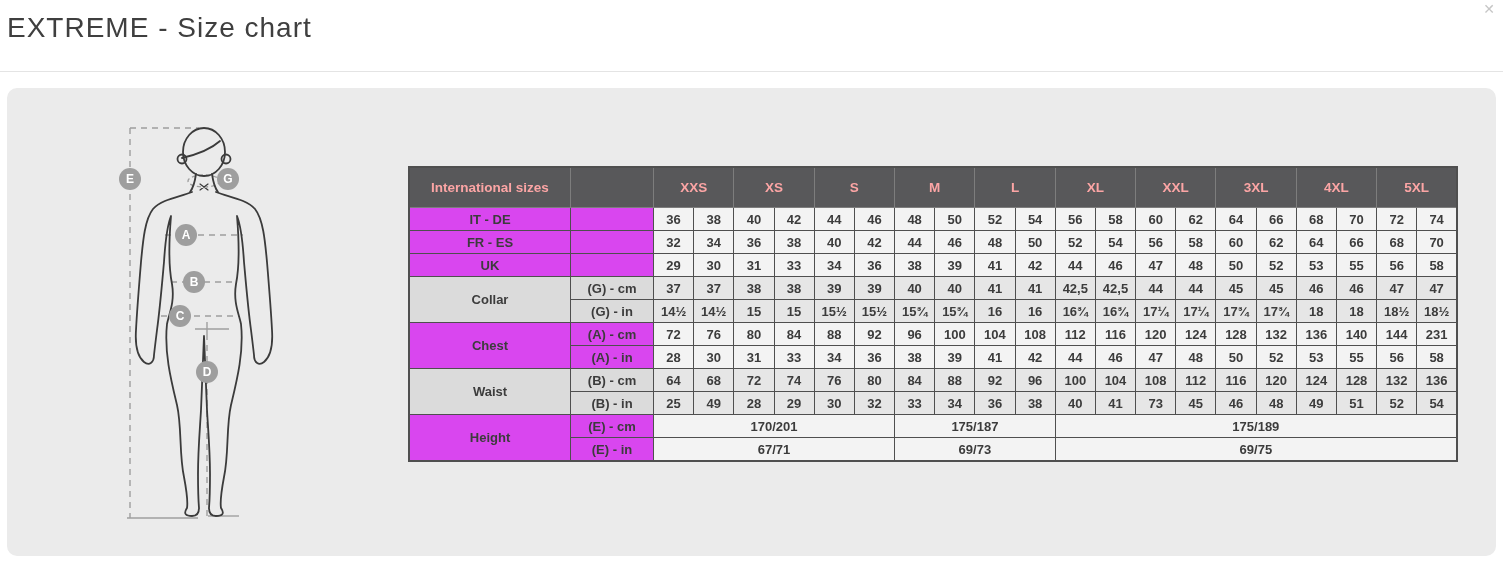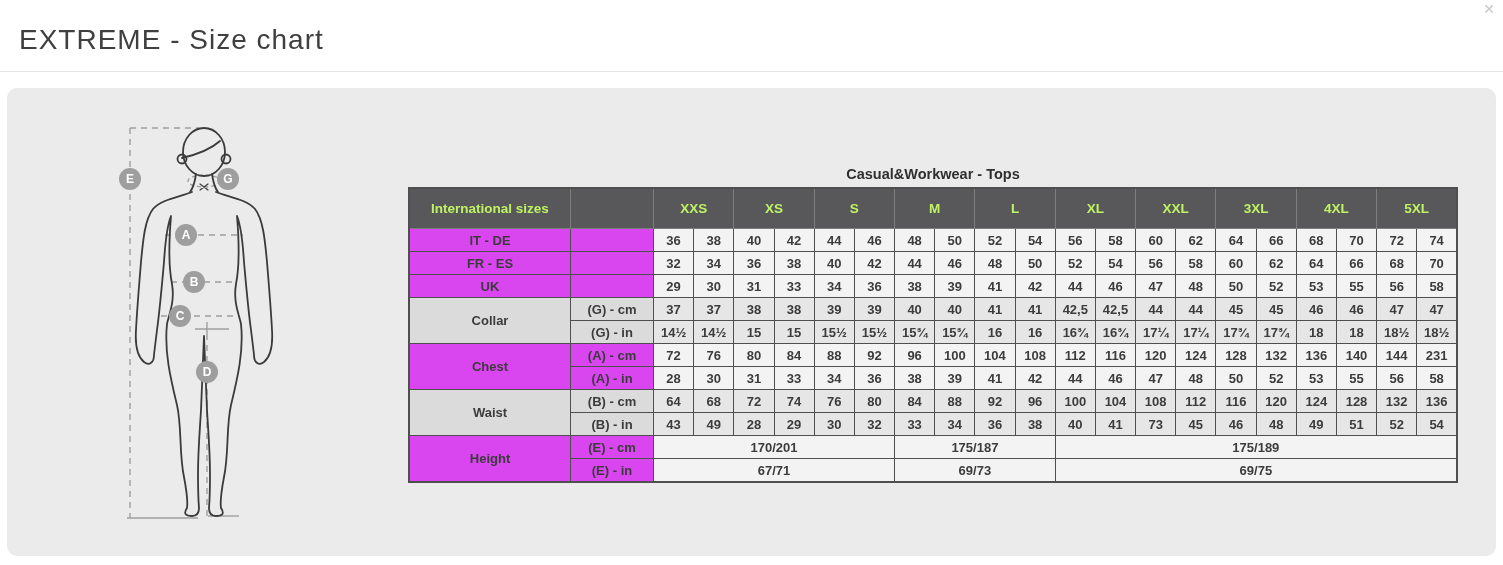--- a/index.html
+++ b/index.html
@@ -2,21 +2,21 @@
 <html><head>
 <meta charset="utf-8">
 <style>
   html,body{margin:0;padding:0;}
   body{
     width:1503px;height:565px;position:relative;overflow:hidden;
     background:#ffffff;font-family:"Liberation Sans",sans-serif;
   }
   
   .page-title{
-    position:absolute;left:7px;top:12px;margin:12px;
+    position:absolute;left:7px;top:12px;margin:0;
     font-size:28px;font-weight:300;letter-spacing:1px;color:#3f3f3f;
   }
   .close-btn{
     position:absolute;top:0px;right:8px;
     font-size:14px;color:#c6c6c6;cursor:pointer;line-height:18px;
   }
   .divider{
     position:absolute;top:71px;left:0;right:0;height:0;
     border-top:1px solid #e4e4e4;
   }
@@ -45,21 +45,21 @@
   table.size-chart{
     border-collapse:collapse;table-layout:fixed;width:1050px;
     border:2px solid #4f4f4f;
   }
   table.size-chart th,table.size-chart td{
     border:1px solid #4f4f4f;height:22px;padding:0;
     font-size:13px;font-weight:700;color:#3c3c3c;text-align:center;
     white-space:nowrap;overflow:hidden;
   }
   table.size-chart thead th{
-    background:#58585a;color:#bef264;height:39px;font-size:13.5px;
+    background:#58585a;color:#fca5a5;height:39px;font-size:13.5px;
     border:1px solid #7d7d7d;
   }
   td.c1,th.c1{width:160px;text-align:left;padding-left:9px;}
   td.c2,th.c2{width:82px;text-align:left;padding-left:9px;}
   tr.light td{background:#f3f3f3;}
   tr.light td.c1,tr.light td.c2{background:#d946ef;}
   tr.dark td{background:#e6e6e6;}
   tr.dark td.c1,tr.dark td.c2{background:#dbdbdb;}
 </style>
 </head>
@@ -115,21 +115,20 @@
       </svg>
       <div class="badge b-E">E</div>
       <div class="badge b-G">G</div>
       <div class="badge b-A">A</div>
       <div class="badge b-B">B</div>
       <div class="badge b-C">C</div>
       <div class="badge b-D">D</div>
     </div>
 
     <div class="table-wrap">
-      <div class="table-title">Casual&amp;Workwear - Tops</div>
       <table class="size-chart">
         <thead>
             <tr>
               <th class="c1">International sizes</th>
               <th class="c2"></th>
               <th class="size" colspan="2">XXS</th>
               <th class="size" colspan="2">XS</th>
               <th class="size" colspan="2">S</th>
               <th class="size" colspan="2">M</th>
               <th class="size" colspan="2">L</th>
@@ -326,21 +325,21 @@
               <td class="val">112</td>
               <td class="val">116</td>
               <td class="val">120</td>
               <td class="val">124</td>
               <td class="val">128</td>
               <td class="val">132</td>
               <td class="val">136</td>
             </tr>
             <tr class="dark">
               <td class="c2">(B) - in</td>
-              <td class="val">43</td>
+              <td class="val">25</td>
               <td class="val">49</td>
               <td class="val">28</td>
               <td class="val">29</td>
               <td class="val">30</td>
               <td class="val">32</td>
               <td class="val">33</td>
               <td class="val">34</td>
               <td class="val">36</td>
               <td class="val">38</td>
               <td class="val">40</td>

